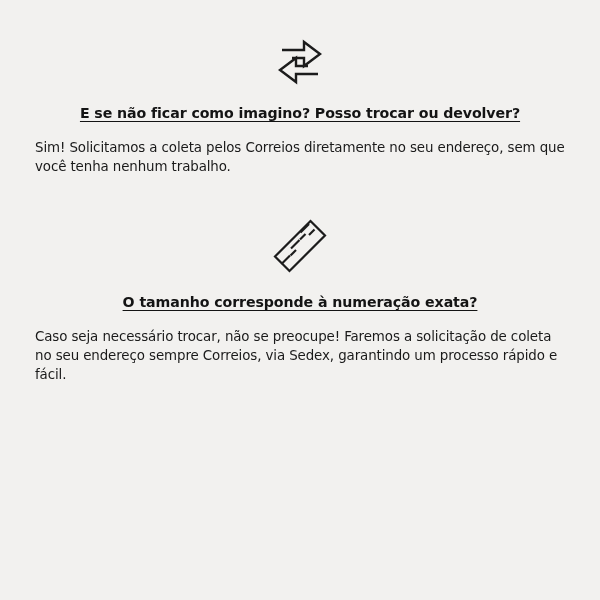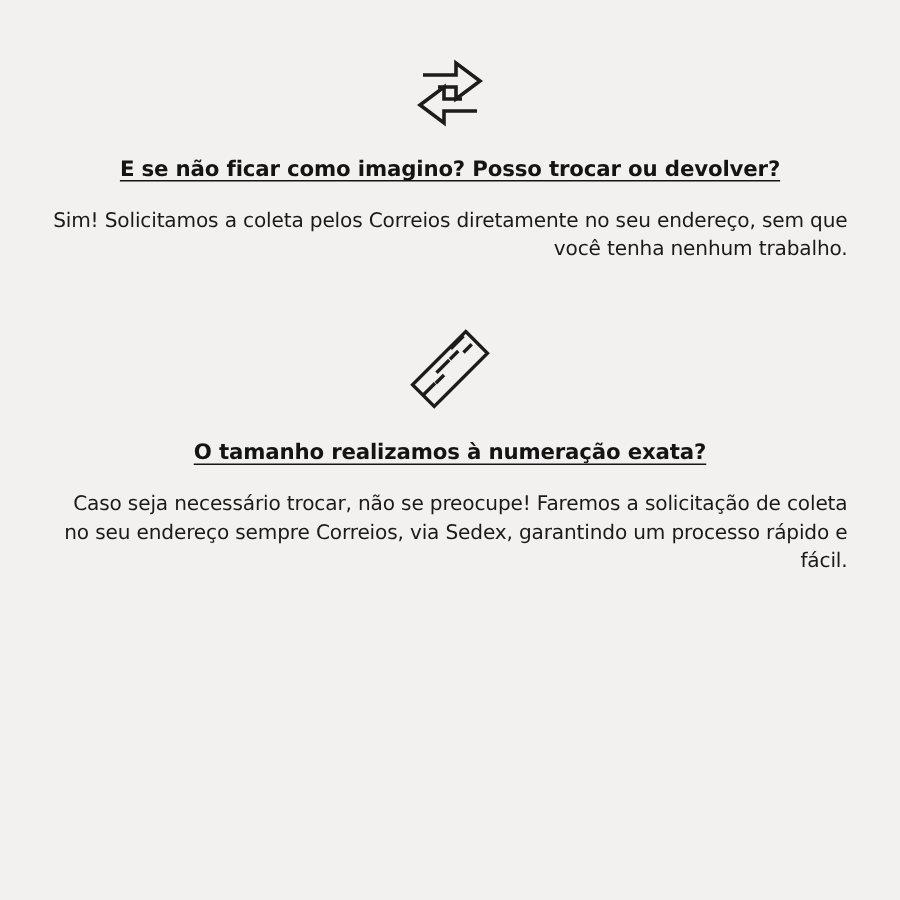--- a/index.html
+++ b/index.html
@@ -43,21 +43,21 @@
     text-align: center;
     text-decoration: underline;
     text-underline-offset: 3px;
     letter-spacing: -0.1px;
     margin: 0 0 16px 0;
     line-height: 1.3;
     color: #141414;
   }
   .para {
     font-size: 13.4px;
-    text-align: right;
+    text-align: left;
     line-height: 1.42;
     margin: 0 0 16px 0;
     max-width: 530px;
     color: #1a1a1a;
     letter-spacing: -0.1px;
   }
   .para.last {
     margin-bottom: 0;
   }
   .section {
@@ -93,17 +93,17 @@
           <path d="M40.5 4 L55 18.5 L19.5 54 L5 39.5 Z"></path>
           <path d="M44.5 12.5 L39 18"></path>
           <path d="M39 7 L30.5 15.5"></path>
           <path d="M35.5 17 L30 22.5"></path>
           <path d="M29.5 23 L21 31.5"></path>
           <path d="M26 33 L20.5 38.5"></path>
           <path d="M20 38.5 L11.5 47"></path>
         </g>
       </svg>
     </div>
-    <div class="heading">O tamanho realizamos à numeração exata?</div>
+    <div class="heading">O tamanho corresponde à numeração exata?</div>
     <div class="para last">Caso seja necessário trocar, não se preocupe! Faremos a solicitação de coleta no seu endereço sempre Correios, via Sedex, garantindo um processo rápido e fácil.</div>
   </div>
 
 </div>
 
 </body></html>

